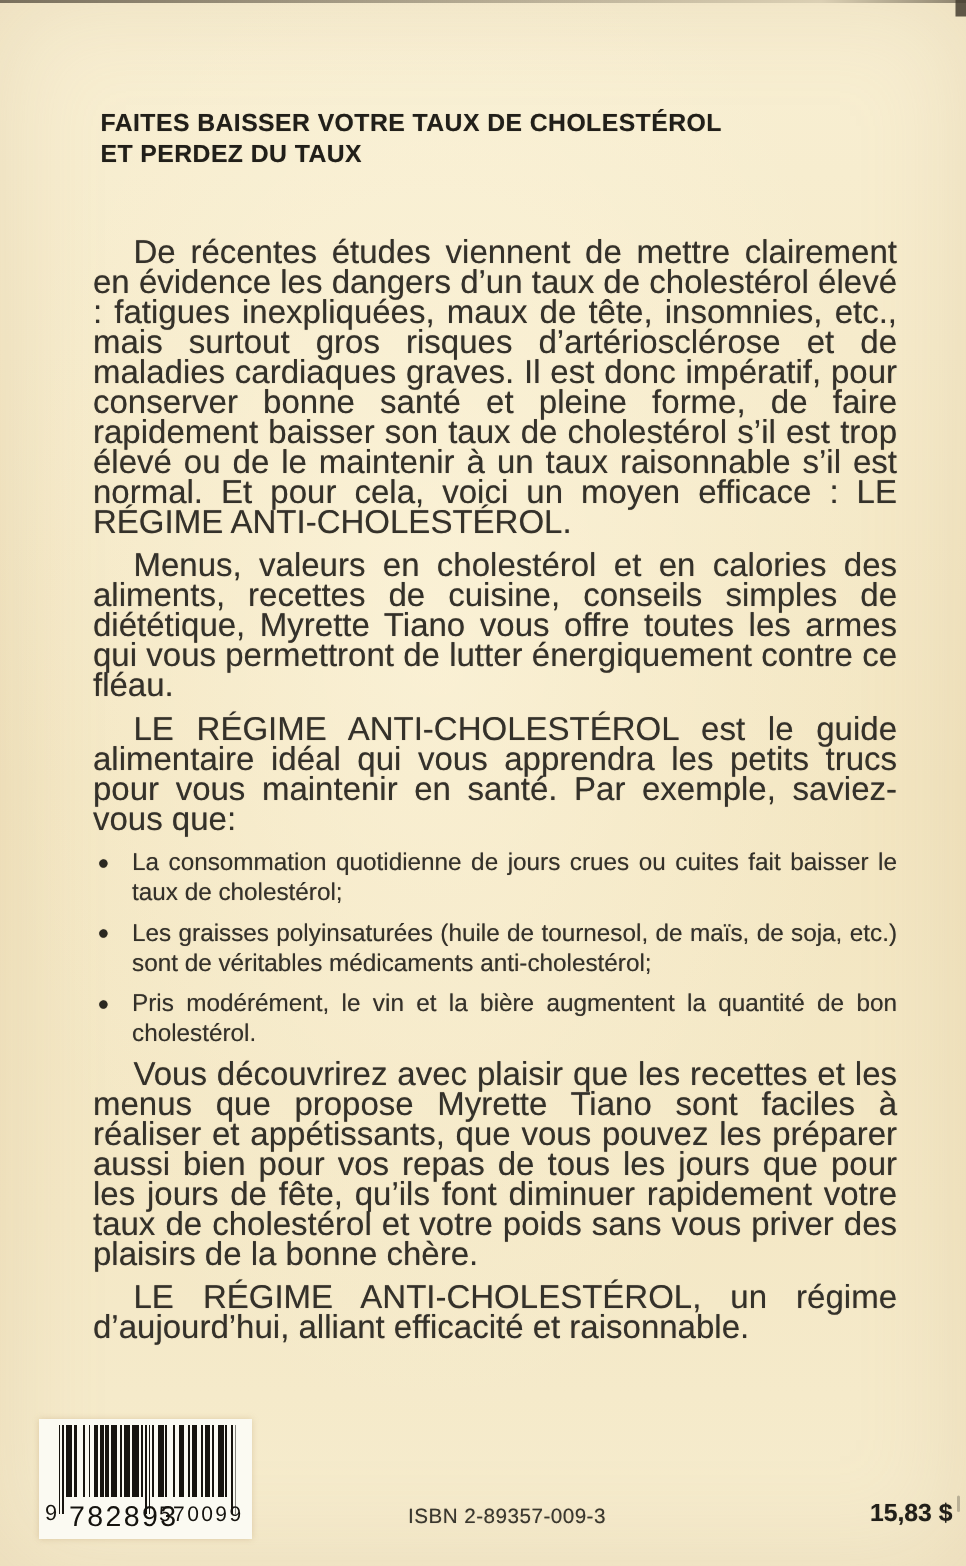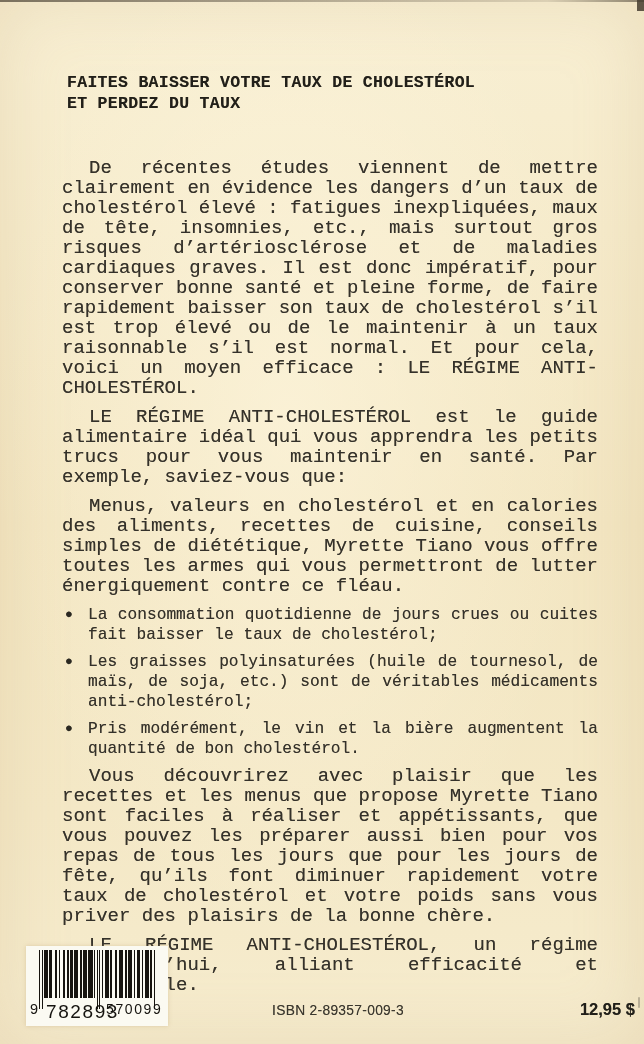--- a/index.html
+++ b/index.html
@@ -25,31 +25,30 @@
     background: #453d30; opacity: 0.85;
   }
   .dash-br {
     position: absolute; left: 638px; top: 997px; width: 2px; height: 11px;
     background: rgba(120,112,98,0.45); border-radius: 1px;
   }
 
   .content {
     position: absolute; left: 62px; top: 72px; width: 536px;
     text-shadow: 0 0 0.5px rgba(52,46,36,0.55);
-    font-family: Liberation Mono, monospace;
   }
   .heading {
     margin-left: 5px;
     font-size: 16.5px; line-height: 21px; font-weight: bold;
     letter-spacing: 0.3px; color: #211f19;
   }
   .body-text { margin-top: 44px; }
   .para {
     margin: 0 0 9px 0;
-    font-size: 19px; line-height: 20px;
+    font-size: 22px; line-height: 20px;
     text-align: justify; text-indent: 27px;
     color: #34312a;
   }
   .bullets { margin: 2px 0 3px 0; padding: 0; list-style: none; }
   .bullet-item {
     position: relative; margin: 0 0 7px 0; padding-left: 26px;
     font-size: 16.2px; line-height: 20px; text-align: justify;
   }
   .bullet-dot {
     position: absolute; left: 3px; top: 0;
@@ -96,22 +95,22 @@
   <div class="dash-br"></div>
 
   <div class="content">
     <div class="heading">
       <div>FAITES BAISSER VOTRE TAUX DE CHOLESTÉROL</div>
       <div>ET PERDEZ DU TAUX</div>
     </div>
 
     <div class="body-text">
       <p class="para">De récentes études viennent de mettre clairement en évidence les dangers d’un taux de cholestérol élevé : fatigues inexpliquées, maux de tête, insomnies, etc., mais surtout gros risques d’artériosclérose et de maladies cardiaques graves. Il est donc impératif, pour conserver bonne santé et pleine forme, de faire rapidement baisser son taux de cholestérol s’il est trop élevé ou de le maintenir à un taux raisonnable s’il est normal. Et pour cela, voici un moyen efficace : LE RÉGIME ANTI-CHOLESTÉROL.</p>
+      <p class="para">Menus, valeurs en cholestérol et en calories des aliments, recettes de cuisine, conseils simples de diététique, Myrette Tiano vous offre toutes les armes qui vous permettront de lutter énergiquement contre ce fléau.</p>
       <p class="para">LE RÉGIME ANTI-CHOLESTÉROL est le guide alimentaire idéal qui vous apprendra les petits trucs pour vous maintenir en santé. Par exemple, saviez-vous que:</p>
-      <p class="para">Menus, valeurs en cholestérol et en calories des aliments, recettes de cuisine, conseils simples de diététique, Myrette Tiano vous offre toutes les armes qui vous permettront de lutter énergiquement contre ce fléau.</p>
 
       <ul class="bullets">
         <li class="bullet-item">
           <span class="bullet-dot">●</span>
           <span>La consommation quotidienne de jours crues ou cuites fait baisser le taux de cholestérol;</span>
         </li>
         <li class="bullet-item">
           <span class="bullet-dot">●</span>
           <span>Les graisses polyinsaturées (huile de tournesol, de maïs, de soja, etc.) sont de véritables médicaments anti-cholestérol;</span>
         </li>
@@ -181,15 +180,15 @@
         <rect x="113.25" y="0" width="1.25" height="48" fill="#17140f"></rect>
         <rect x="117.00" y="0" width="1.25" height="59" fill="#17140f"></rect>
         <rect x="119.50" y="0" width="1.25" height="59" fill="#17140f"></rect>
       </svg>
     <div class="barcode-digit-first">9</div>
     <div class="barcode-digits-left">782893</div>
     <div class="barcode-digits-right">570099</div>
   </div>
 
   <div class="isbn">ISBN 2-89357-009-3</div>
-  <div class="price">12,95 $</div>
+  <div class="price">15,83 $</div>
 
 </div>
 
 </body></html>

